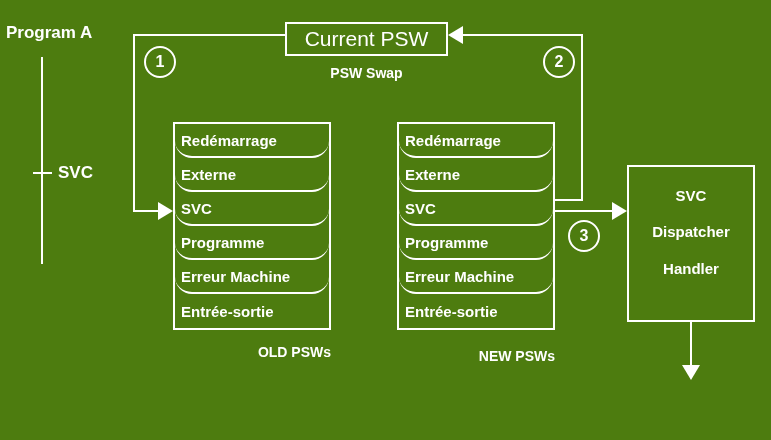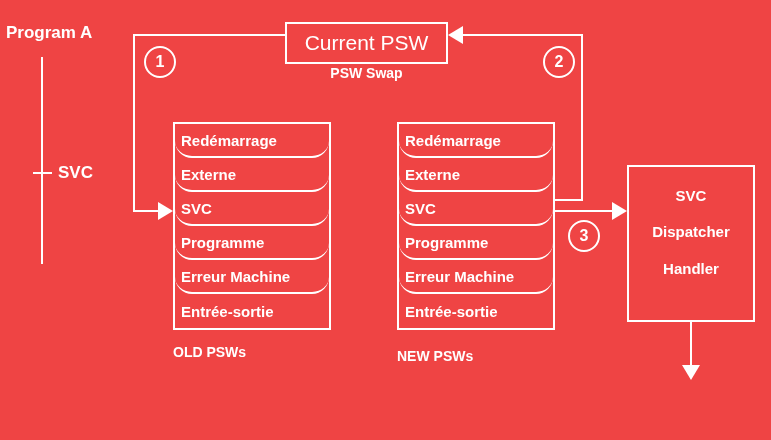--- a/index.html
+++ b/index.html
@@ -4,21 +4,21 @@
 <style>
   html, body {
     margin: 0;
     padding: 0;
     background: #000000;
   }
   #canvas {
     position: relative;
     width: 771px;
     height: 440px;
-    background: #ef4444;
+    background: #4d7c0f;
     overflow: hidden;
     font-family: "Liberation Sans", sans-serif;
     color: #ffffff;
   }
   .txt {
     position: absolute;
     color: #ffffff;
     white-space: nowrap;
     line-height: 1;
   }
@@ -42,21 +42,21 @@
   }
   #svc-call-label {
     left: 58px; top: 164px;
     font-size: 17px;
     font-weight: bold;
   }
   
   #current-psw-box {
     position: absolute;
     left: 285px; top: 22px;
-    width: 163px; height: 42px;
+    width: 163px; height: 34px;
     border: 2px solid #ffffff;
     box-sizing: border-box;
     display: flex;
     align-items: center;
     justify-content: center;
   }
   #current-psw-box .label {
     font-size: 21px;
     font-weight: normal;
     letter-spacing: 0px;
@@ -87,21 +87,21 @@
     font-weight: bold;
     color: #ffffff;
     border-radius: 17px;
   }
   .psw-row:last-child { border-bottom: none; }
   #old-psw-table { left: 173px; top: 122px; }
   #new-psw-table { left: 397px; top: 122px; }
   .psw-caption {
     position: absolute;
     width: 158px;
-    text-align: left;
+    text-align: right;
     font-size: 14px;
     font-weight: bold;
   }
   #old-psw-caption { left: 173px; top: 344px; }
   #new-psw-caption { left: 397px; top: 348px; }
   
   #handler-box {
     position: absolute;
     left: 627px; top: 165px;
     width: 128px; height: 157px;

